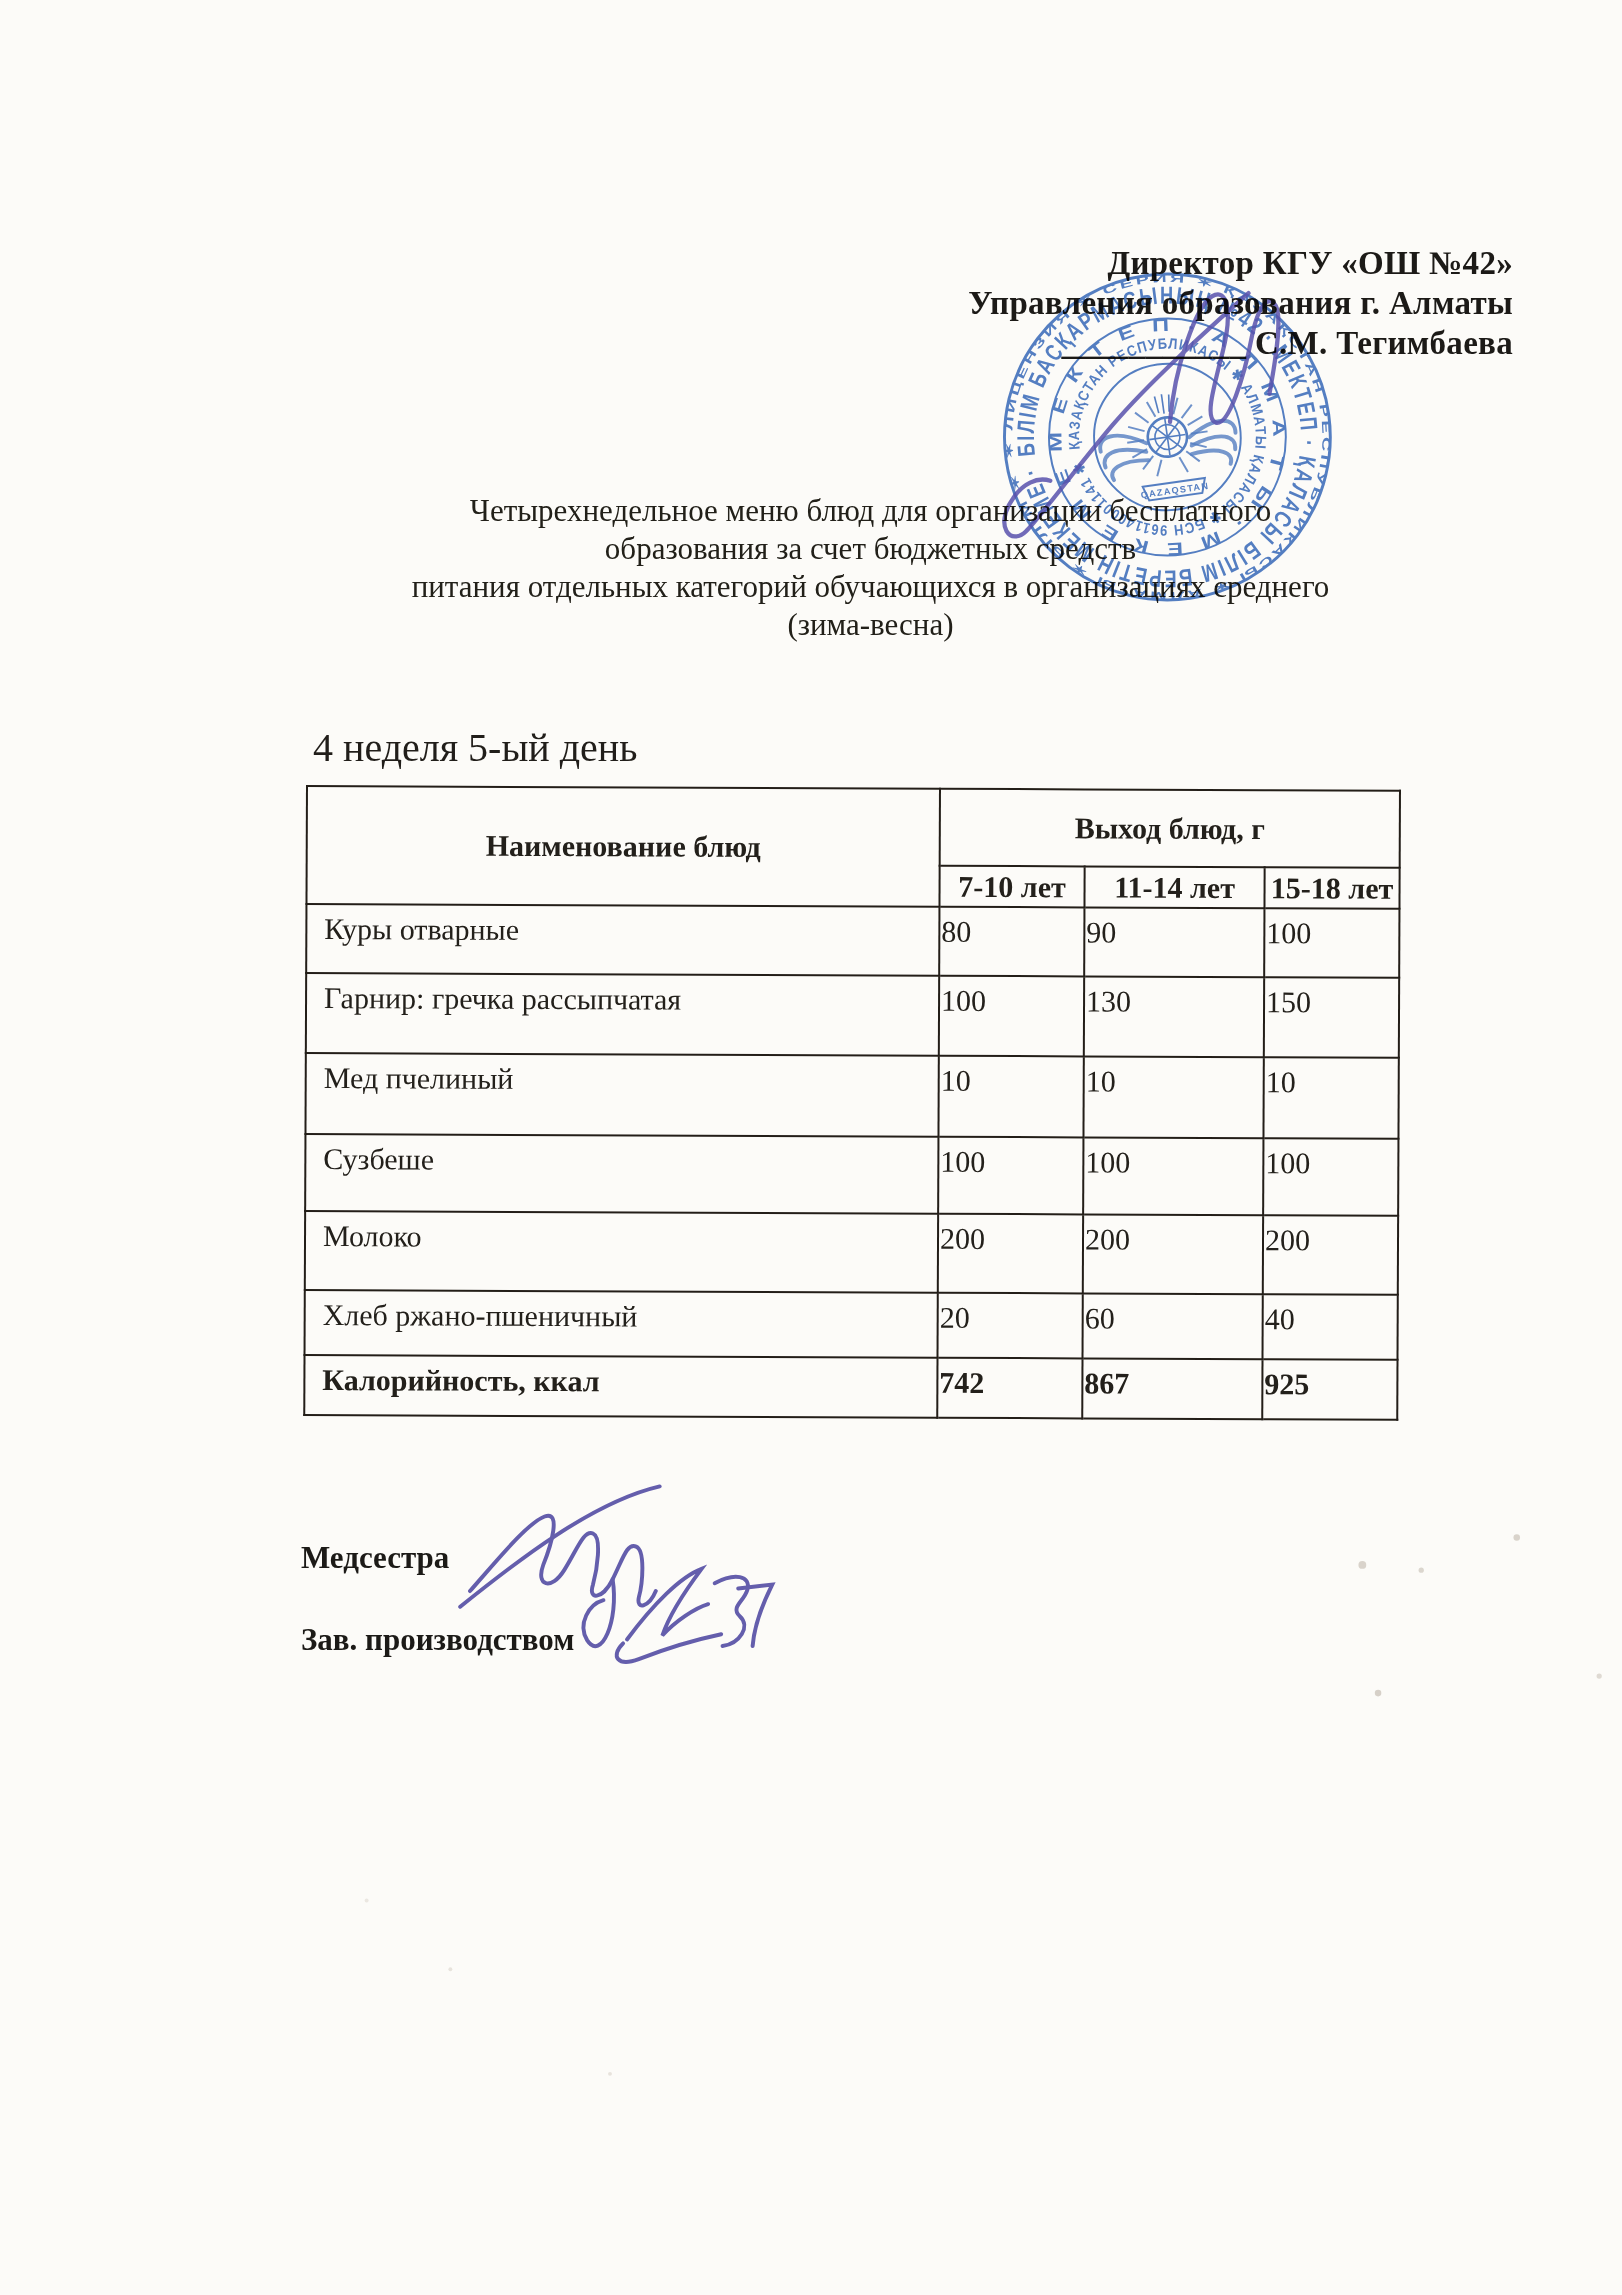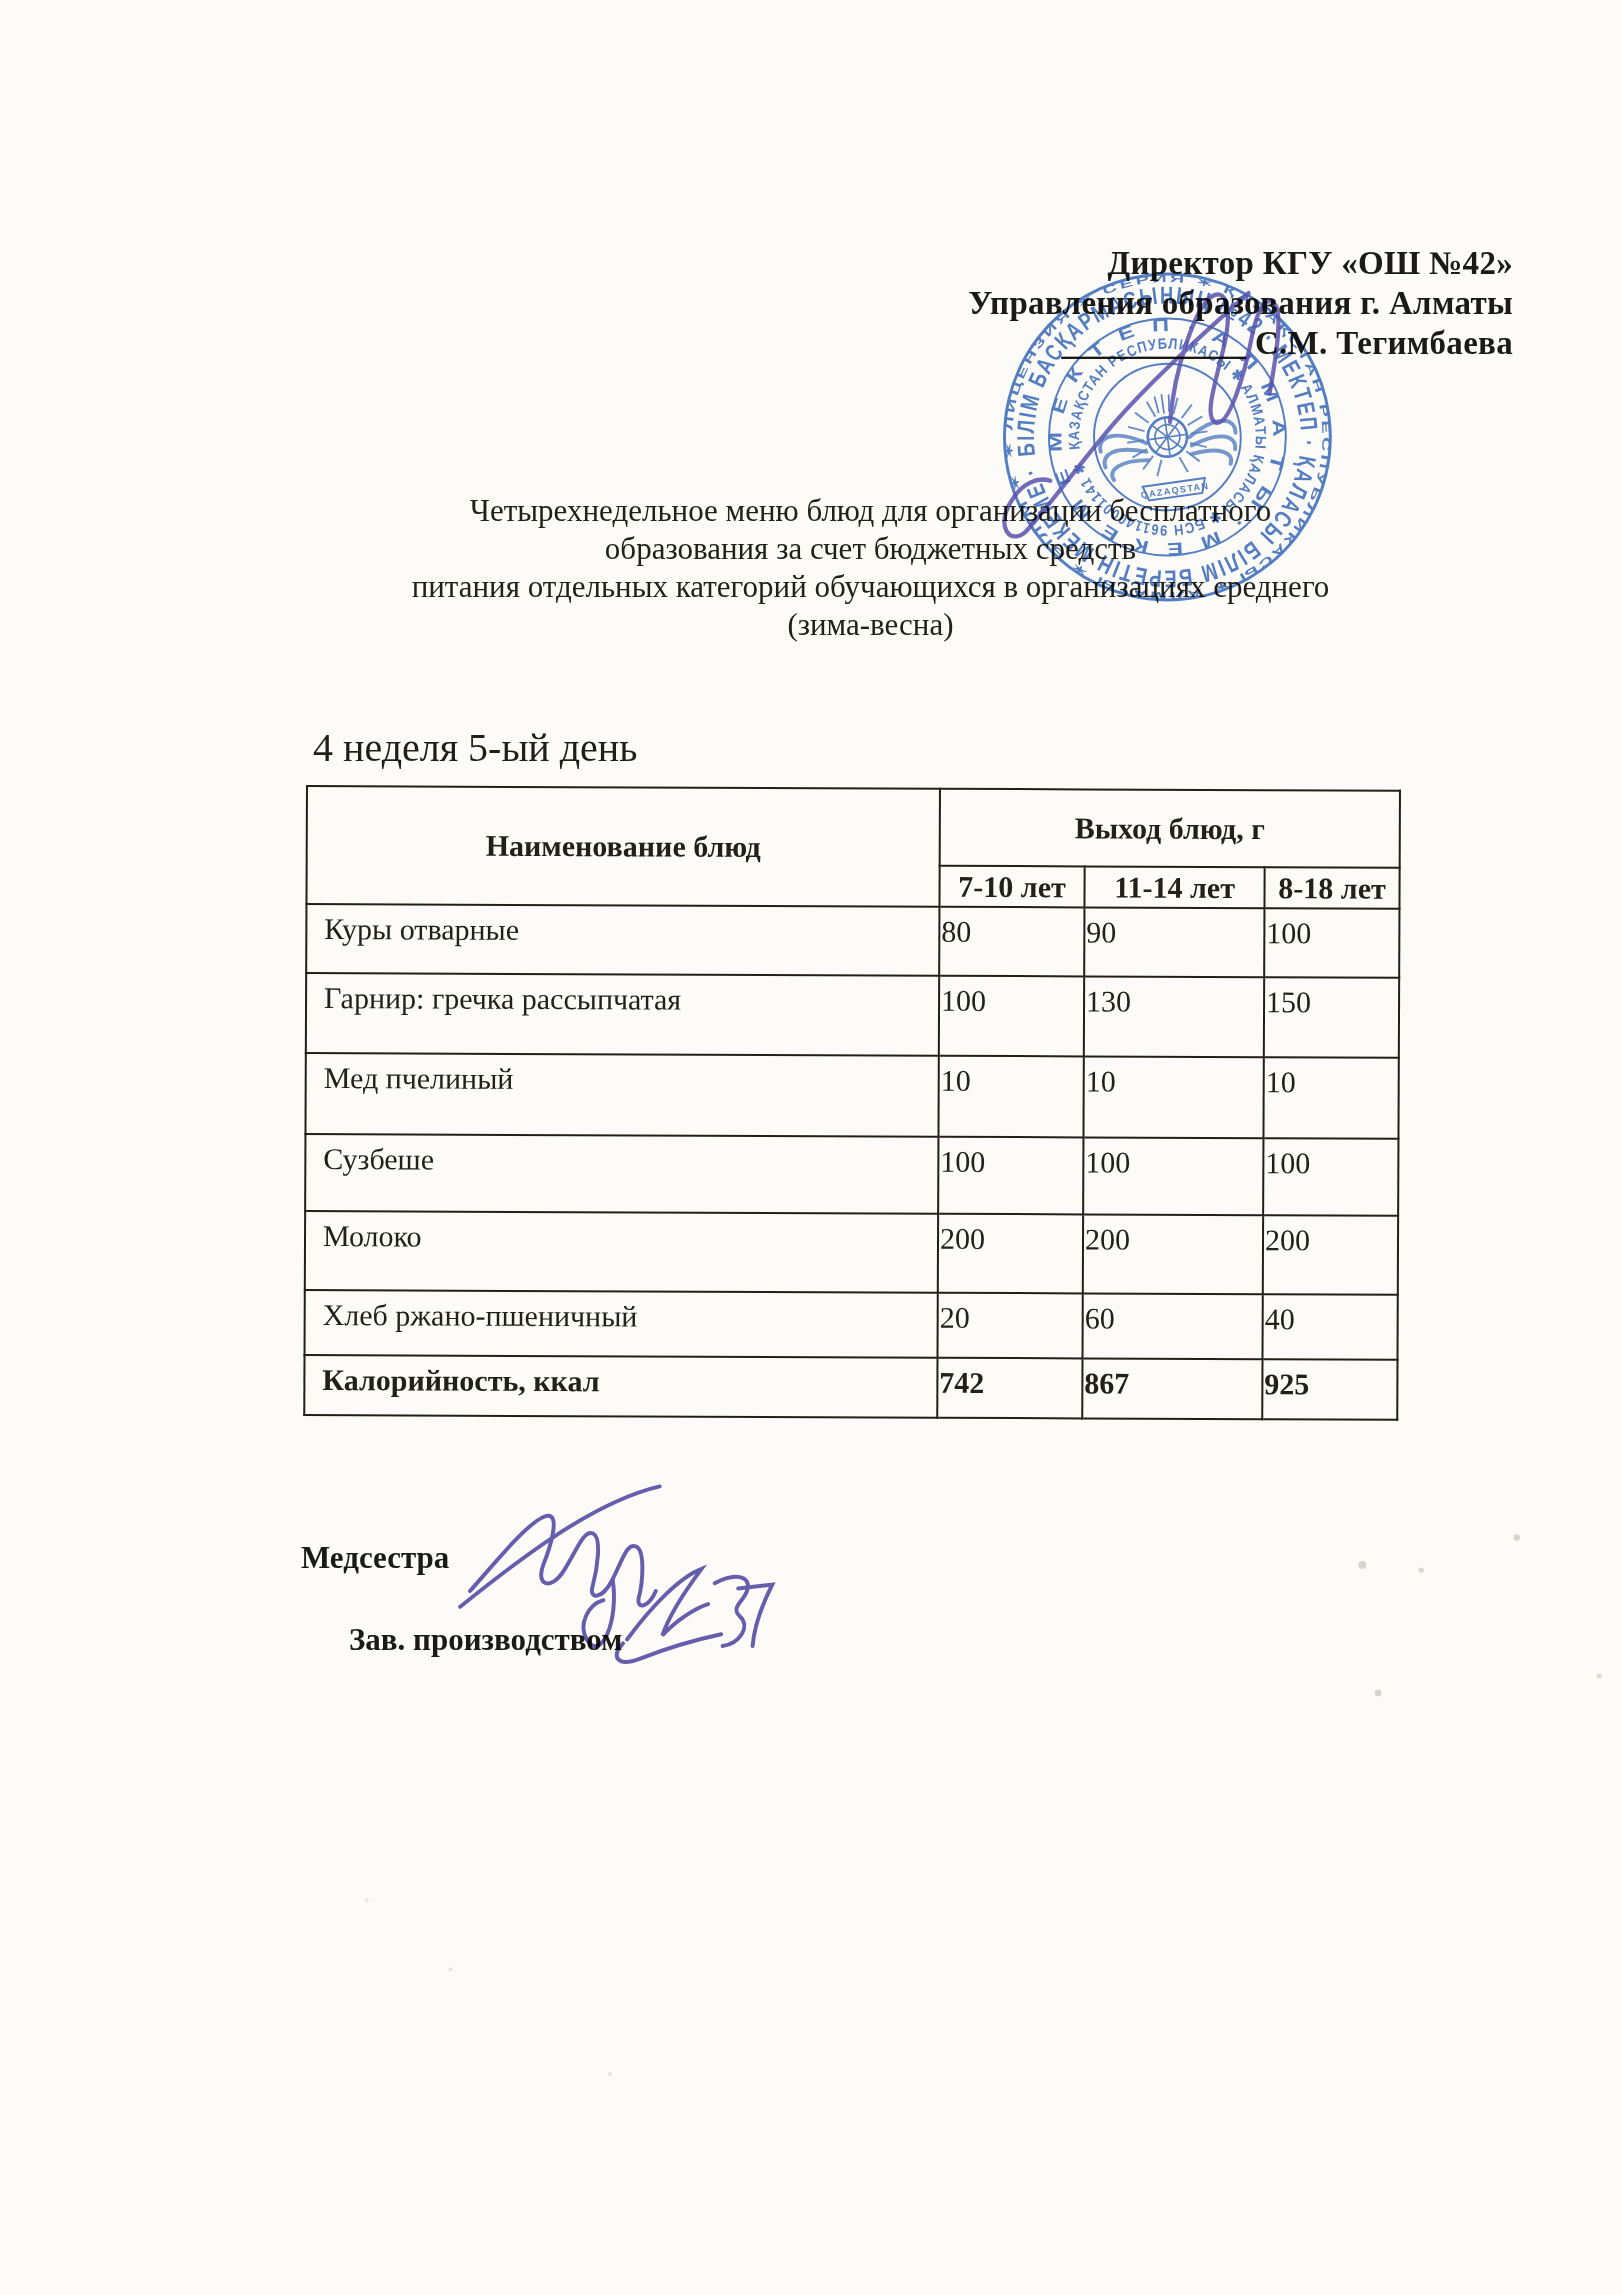--- a/index.html
+++ b/index.html
@@ -36,21 +36,21 @@
   .menu-table td.dish{
     text-align:left;vertical-align:top;padding:6.5px 6.5px 0 17px;
   }
   .menu-table td.val{
     text-align:left;vertical-align:top;padding-top:6.5px;
   }
   .menu-table tr.total td{font-weight:bold;}
   
   .sig-label{position:absolute;left:301px;font-size:31px;font-weight:bold;color:#1c1a17;}
   .sig-nurse{top:1540px;}
-  .sig-prod{top:1622px;margin-left:48px;}
+  .sig-prod{top:1622px;}
   
   .ink-overlay{
     position:absolute;left:0;top:0;width:1623px;height:2295px;
     mix-blend-mode:multiply;pointer-events:none;
   }
   .stamp-text{font-family:"Liberation Sans", sans-serif;font-weight:bold;}
 </style>
 </head>
 <body>
 
@@ -79,21 +79,21 @@
         <col style="width:135px">
     </colgroup>
     <tbody>
         <tr style="height:77px">
       <th rowspan="2">Наименование блюд</th>
       <th colspan="3">Выход блюд, г</th>
     </tr>
     <tr style="height:41px">
       <th>7-10 лет</th>
       <th>11-14 лет</th>
-      <th>8-18 лет</th>
+      <th>15-18 лет</th>
     </tr>
     <tr style="height:69px">
       <td class="dish">Куры отварные</td>
       <td class="val">80</td>
       <td class="val">90</td>
       <td class="val">100</td>
     </tr>
     <tr style="height:80px">
       <td class="dish">Гарнир: гречка рассыпчатая</td>
       <td class="val">100</td>

